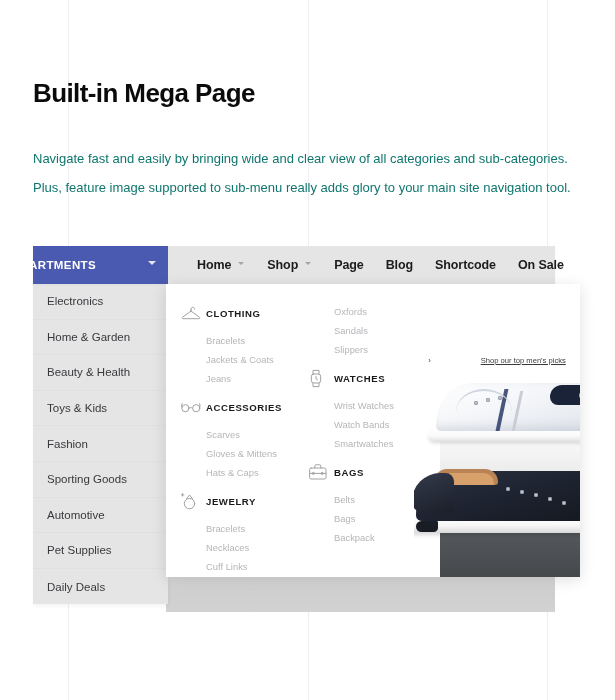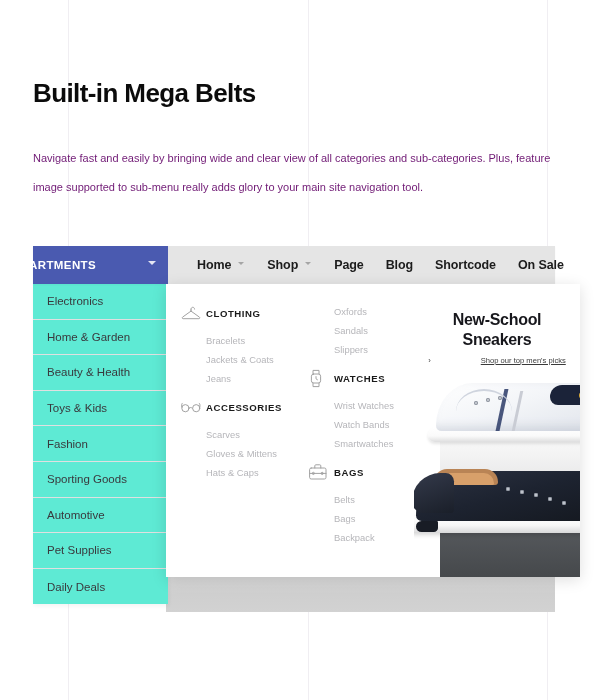--- a/index.html
+++ b/index.html
@@ -15,22 +15,22 @@
   #grid{position:absolute;inset:0;pointer-events:none;z-index:0;}
   #grid .gl{position:absolute;top:0;bottom:0;width:1px;background:#f0eef2;}
 
   
   #intro{position:absolute;left:33px;top:78px;width:545px;z-index:2;}
   #intro h1{
     margin:0;font-size:26px;line-height:30px;font-weight:700;
     color:#0b0b0b;letter-spacing:-0.6px;
   }
   #intro p{
-    margin:36px 0 0 0;font-size:11px;line-height:29px;
-    color:#701a75;font-weight:400;max-width:540px;
+    margin:36px 0 0 0;font-size:13px;line-height:29px;
+    color:#0f766e;font-weight:400;max-width:540px;
   }
 
   
   #navbar{
     position:absolute;left:33px;top:246px;width:522px;height:38px;
     background:#e5e5e5;z-index:4;
     box-shadow:0 1px 2px rgba(0,0,0,.04);
   }
   #dept{
     position:absolute;left:0;top:0;width:135px;height:38px;
@@ -58,21 +58,21 @@
     cursor:pointer;white-space:nowrap;
   }
   #mainnav .nav-item .caret{color:#9a9a9a;margin-left:7px;width:7px;height:7px;}
   #mainnav .nav-item .caret::after{
     border-left-width:3.5px;border-right-width:3.5px;border-top-width:3.5px;
   }
 
   
   #sidebar{
     position:absolute;left:33px;top:284px;width:135px;
-    background:#5eead4;z-index:3;
+    background:#e5e5e5;z-index:3;
     box-shadow:1px 2px 4px rgba(0,0,0,.05);
   }
   .side-item{
     height:35.6px;display:flex;align-items:center;
     padding-left:14px;box-sizing:border-box;
     font-size:11.5px;color:#39393d;
     border-bottom:1px solid #e0e0e0;cursor:pointer;
   }
   .side-item:last-child{border-bottom:none;}
 
@@ -208,21 +208,21 @@
 </head>
 <body>
 
 <div id="grid">
   <div class="gl" style="left:68px"></div>
   <div class="gl" style="left:308px"></div>
   <div class="gl" style="left:547px"></div>
 </div>
 
 <div id="intro">
-  <h1>Built-in Mega Belts</h1>
+  <h1>Built-in Mega Page</h1>
   <p>Navigate fast and easily by bringing wide and clear view of all categories and sub-categories. Plus, feature image supported to sub-menu really adds glory to your main site navigation tool.</p>
 </div>
 
 <div id="navbar">
   <div id="dept">
     <span class="dept-label">ARTMENTS</span>
     <span class="caret"></span>
   </div>
   <div id="mainnav">
     <div class="nav-item">
@@ -311,20 +311,35 @@
             <path d="M19.8 8.2c.4-2.2.2-3.4-.6-4"></path>
           </svg>
         </span>
         <span class="gtitle">ACCESSORIES</span>
       </div>
       <div class="mega-sub">Scarves</div>
       <div class="mega-sub">Gloves &amp; Mittens</div>
       <div class="mega-sub">Hats &amp; Caps</div>
     </div>
 
+    <div class="mega-group">
+      <div class="mega-head">
+        <span class="gicon">
+          <svg width="20" height="20" viewBox="0 0 20 20" fill="none" stroke="#a2a2a2" stroke-width="1" stroke-linecap="round">
+            <circle cx="9.5" cy="12.6" r="5.2"></circle>
+            <path d="M6.6 7.6 9.5 4l2.9 3.6"></path>
+            <path d="M2.6 2.6v2.6M1.3 3.9h2.6"></path>
+          </svg>
+        </span>
+        <span class="gtitle">JEWELRY</span>
+      </div>
+      <div class="mega-sub">Bracelets</div>
+      <div class="mega-sub">Necklaces</div>
+      <div class="mega-sub">Cuff Links</div>
+    </div>
   </div>
 
   <div class="mega-col">
 
     <div class="mega-group">
       <div class="mega-sub">Oxfords</div>
       <div class="mega-sub">Sandals</div>
       <div class="mega-sub">Slippers</div>
     </div>
 
@@ -357,24 +372,20 @@
         </span>
         <span class="gtitle">BAGS</span>
       </div>
       <div class="mega-sub">Belts</div>
       <div class="mega-sub">Bags</div>
       <div class="mega-sub">Backpack</div>
     </div>
   </div>
 
   <div id="promo">
-    <div class="promo-title">
-      <div>New-School</div>
-      <div>Sneakers</div>
-    </div>
     <div class="promo-link">
       <span class="chev">›</span><span class="txt">Shop our top men's picks</span>
     </div>
 
     <div class="photo">
       <div class="shelf"></div>
       <div class="shelf-front"></div>
 
       <div class="shoe-white">
         <div class="sole"></div>

